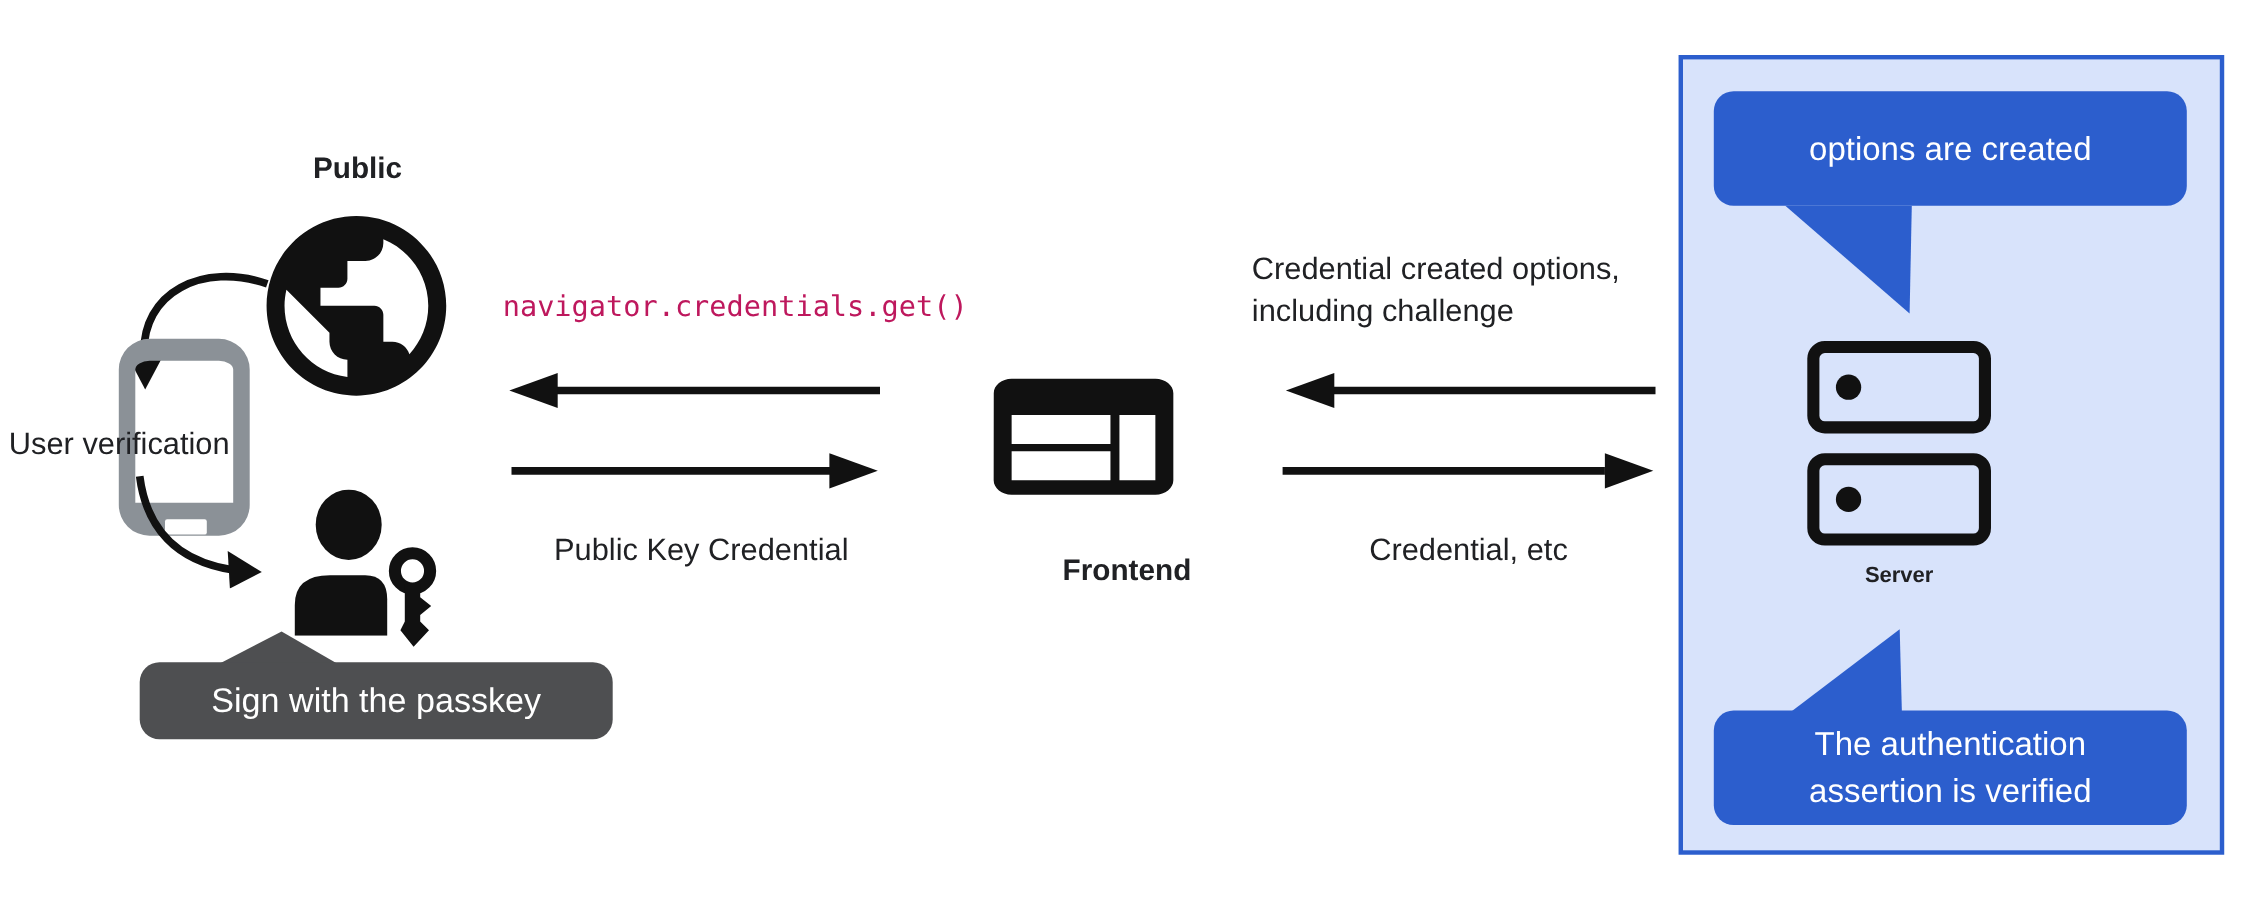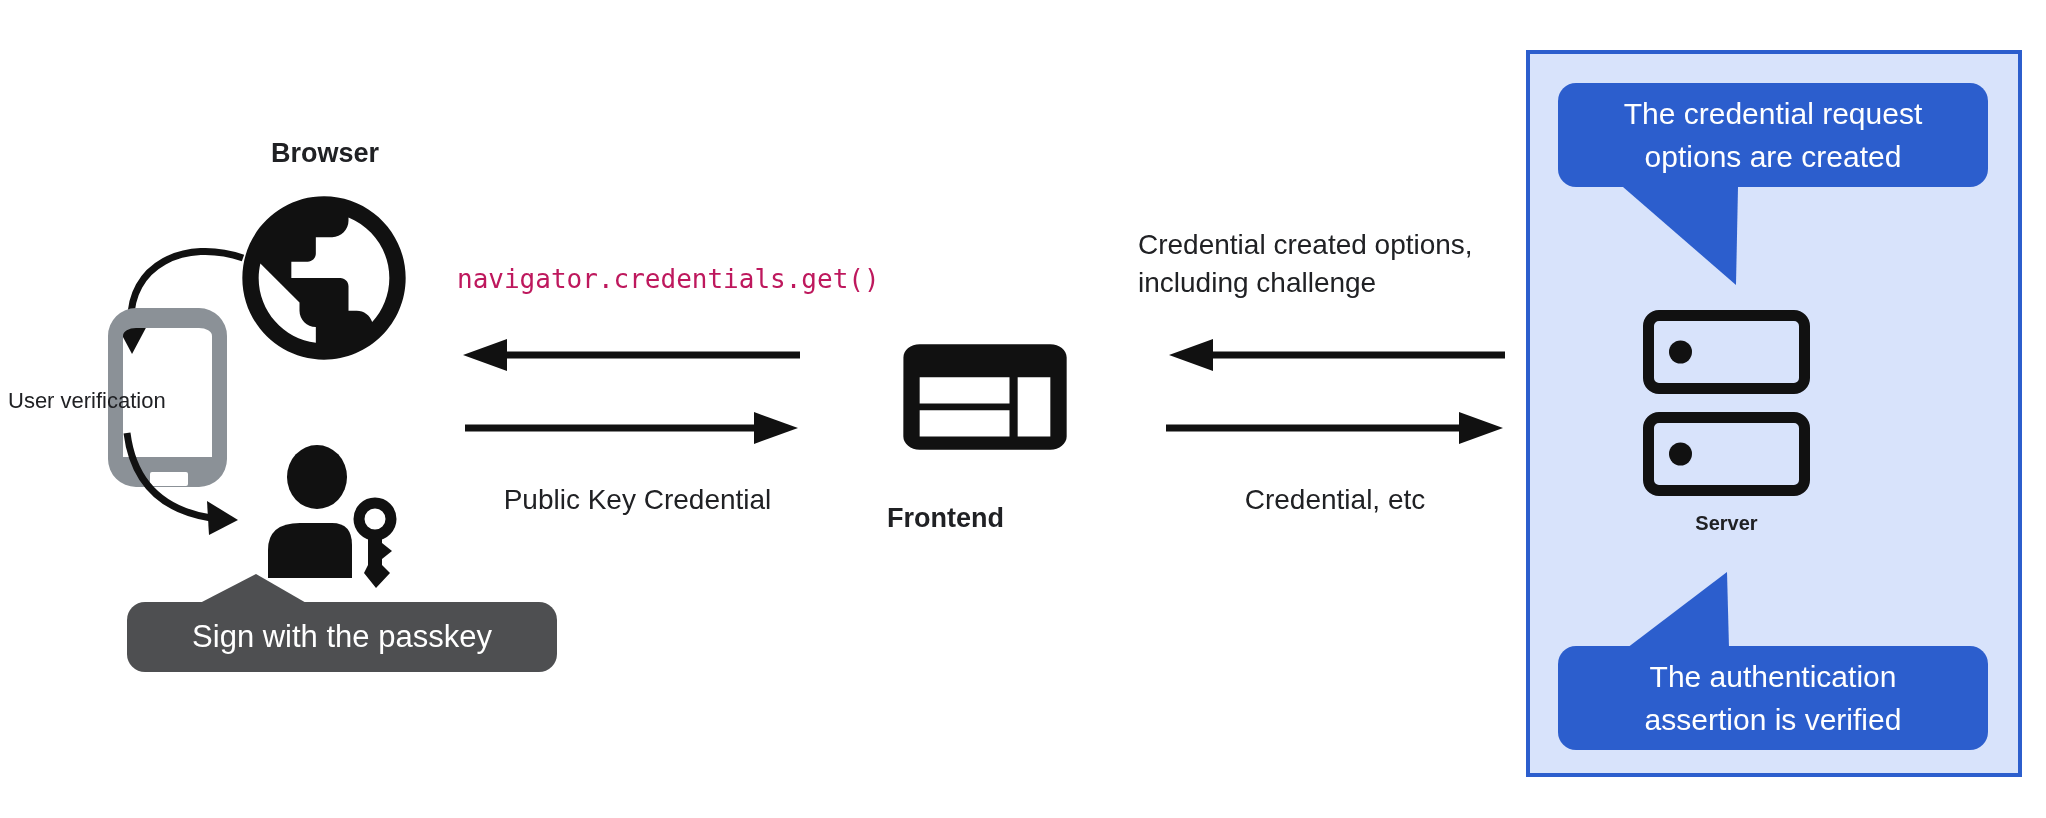--- a/index.html
+++ b/index.html
@@ -11,37 +11,37 @@
   .lbl{color:#202124;}
 
   
   .browser-label{left:245px;top:138px;width:160px;font-size:27px;font-weight:bold;text-align:center;}
   .globe{left:226px;top:180px;width:196px;height:196px;}
   .phone{
     left:108px;top:308px;width:119px;height:179px;box-sizing:border-box;
     border:solid #8b9197;border-width:20px 15px 30px 15px;border-radius:28px;background:transparent;
   }
   .phone-bar{position:absolute;left:27px;top:144px;width:38px;height:14px;background:#ffffff;border-radius:2px;}
-  .user-verification{left:8px;top:388px;width:234px;font-size:22px;text-align:left;}
+  .user-verification{left:8px;top:388px;width:234px;font-size:28px;text-align:left;}
   .person{left:260px;top:445px;width:100px;height:133px;}
   .key{left:350px;top:495px;width:50px;height:95px;}
   .tooltip-box{
     left:127px;top:602px;width:430px;height:70px;background:#4e4f51;border-radius:18px;
     display:flex;align-items:center;justify-content:center;color:#ffffff;font-size:31px;
   }
   .tooltip-tail{left:192px;top:570px;width:120px;height:36px;}
 
   
   .api-call{left:457px;top:264px;font-family:"DejaVu Sans Mono", monospace;font-size:26px;color:#be185d;}
   .arrow{pointer-events:none;}
   .pkc-label{left:455px;top:484px;width:365px;font-size:28px;text-align:center;}
 
   
   .frontend-icon{left:887px;top:318px;width:196px;height:158px;}
-  .frontend-label{left:887px;top:503px;width:196px;font-size:27px;font-weight:bold;text-align:left;}
+  .frontend-label{left:887px;top:503px;width:196px;font-size:27px;font-weight:bold;text-align:right;}
 
   
   .request-label{left:1138px;top:226px;width:400px;font-size:28px;line-height:38px;}
   .signature-label{left:1160px;top:484px;width:350px;font-size:28px;text-align:center;}
 
   
   .panel{
     left:1526px;top:50px;width:496px;height:727px;box-sizing:border-box;
     background:#d8e3fb;border:4px solid #2c5ecd;
   }
@@ -63,21 +63,21 @@
   }
   .server-top{top:310px;}
   .server-bottom{top:412px;}
   .server-label{left:1643px;top:512px;width:167px;font-size:20px;font-weight:bold;text-align:center;}
 </style>
 </head>
 <body>
 
 <div id="stage">
 
-  <div class="abs browser-label lbl">Browser</div>
+  <div class="abs browser-label lbl">Public</div>
 
   <svg class="abs globe" viewBox="0 0 24 24" aria-hidden="true">
     <path fill="#111111" d="M12 2C6.48 2 2 6.48 2 12s4.48 10 10 10 10-4.48 10-10S17.52 2 12 2zm-1 17.93c-3.95-.49-7-3.85-7-7.93 0-.62.08-1.21.21-1.79L9 15v1c0 1.1.9 2 2 2v1.93zm6.9-2.54c-.26-.81-1-1.39-1.9-1.39h-1v-3c0-.55-.45-1-1-1H8v-2h2c.55 0 1-.45 1-1V7h2c1.1 0 2-.9 2-2v-.41c2.93 1.19 5 4.06 5 7.41 0 2.08-.8 3.97-2.1 5.39z"></path>
   </svg>
 
   <svg class="abs arrow" style="left:105px;top:232px;width:150px;height:130px;" viewBox="0 0 150 130">
     <path d="M 138 26 C 80 6, 23 33, 26 92" fill="none" stroke="#111111" stroke-width="7"></path>
     <polygon points="9,88 44,90 27,122" fill="#111111"></polygon>
   </svg>
 
@@ -144,21 +144,20 @@
   </svg>
 
   <div class="abs signature-label lbl">Credential, etc</div>
 
   <div class="abs panel"></div>
 
   <svg class="abs tail" style="left:1618px;top:185px;width:125px;height:102px;" viewBox="0 0 125 102">
     <polygon points="5,2 120,2 118,100" fill="#2c5ecd"></polygon>
   </svg>
   <div class="abs bubble bubble-top">
-    <div>The credential request</div>
     <div>options are created</div>
   </div>
 
   <div class="abs server-unit server-top">
     <span class="dot"></span>
   </div>
   <div class="abs server-unit server-bottom">
     <span class="dot"></span>
   </div>
   <div class="abs server-label lbl">Server</div>

